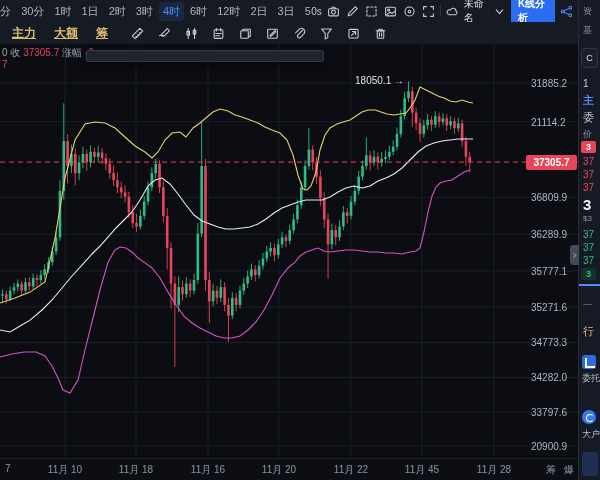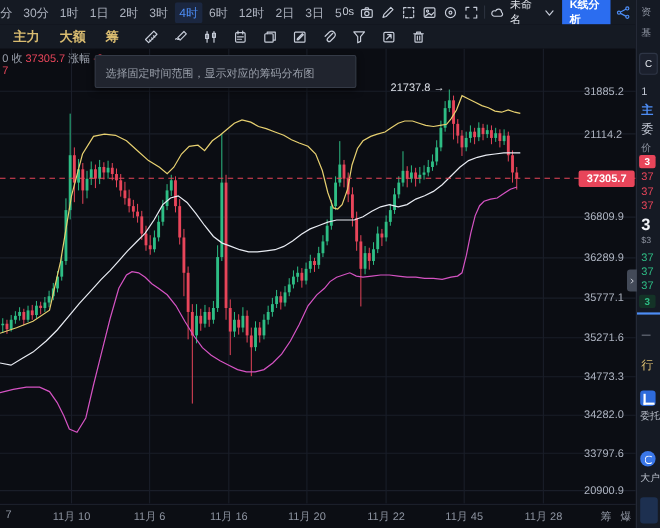--- a/index.html
+++ b/index.html
@@ -16,21 +16,21 @@
   .zs{font-size:10px;color:#c7ccd6;text-align:center;}
   .ic{width:13px;height:13px;display:inline-flex;}
   .ic svg{width:13px;height:13px;stroke:#c6ccd8;fill:none;stroke-width:1;stroke-linecap:round;stroke-linejoin:round;}
   .vsep{width:1px;height:12px;background:#2a303c;}
   .wsname{font-size:10px;color:#dfe3ea;}
   .kbtn{font-size:10px;color:#fff;background:#2b6df0;border-radius:3px;padding:3px 7px;font-weight:bold;}
   .shr svg{stroke:#4d8df5;}
   
   .row2{position:absolute;left:0;top:22px;width:578px;height:22px;background:#151a23;
         display:flex;align-items:center;border-bottom:1px solid #1e2430;}
-  .gold{font-size:12px;color:#d9bc70;margin:4px 9px;font-weight:bold;white-space:nowrap;}
+  .gold{font-size:12px;color:#d9bc70;margin:4px 9px;font-weight:bold;white-space:nowrap;text-decoration:underline;}
   .gold:first-child{margin-left:12px;}
   .t2i{display:flex;align-items:center;gap:14px;margin-left:14px;}
   
   .chart{position:absolute;left:0;top:44px;width:578px;height:414px;background:#0b0d13;}
   .chart svg{position:absolute;left:0;top:0;}
   .plabel{position:absolute;left:531px;font-size:10px;color:#aeb4c1;white-space:nowrap;}
   .cur{position:absolute;left:526px;width:51px;height:15px;background:#e8455a;color:#fff;
        font-size:10px;font-weight:bold;text-align:center;line-height:15px;border-radius:2px;}
   .peak{position:absolute;width:72px;text-align:right;font-size:10px;color:#dde1e8;white-space:nowrap;}
   .tip{position:absolute;left:86px;top:6px;width:218px;background:#20242e;border:1px solid #343a46;
@@ -500,43 +500,42 @@
         <line x1="0" x2="578" y1="118.1" y2="118.1" stroke="#e8455a" stroke-width="1" stroke-dasharray="5 4"></line>
       </svg>
     <div class="oh1">
       <span>0</span>
       <span>收</span>
       <span class="rd">37305.7</span>
       <span>涨幅</span>
       <span class="rd">-0</span>
     </div>
     <div class="oh2">7</div>
-    <div class="peak" id="peak" style="top: 31px; left: 332px;">21737.8 →</div>
+    <div class="peak" id="peak" style="top: 31px; left: 332px;">18050.1 →</div>
     <div id="plabels">
         <div class="plabel" style="top:34px">31885.2</div>
         <div class="plabel" style="top:73px">21114.2</div>
         <div class="plabel" style="top:148px">36809.9</div>
         <div class="plabel" style="top:185px">36289.9</div>
         <div class="plabel" style="top:222px">35777.1</div>
         <div class="plabel" style="top:258px">35271.6</div>
         <div class="plabel" style="top:293px">34773.3</div>
         <div class="plabel" style="top:328px">34282.0</div>
         <div class="plabel" style="top:363px">33797.6</div>
         <div class="plabel" style="top:397px">20900.9</div>
       </div>
     <div class="cur" id="curlabel" style="top: 111px;">37305.7</div>
     <div class="tip">
-      <div class="tipd">选择固定时间范围，显示对应的筹码分布图</div>
     </div>
   </div>
 
   <div class="xaxis" id="xaxis">
       <div class="xl lft" style="left:5px">7</div>
       <div class="xl" style="left:65px">11月 10</div>
-      <div class="xl" style="left:136px">11月 6</div>
+      <div class="xl" style="left:136px">11月 18</div>
       <div class="xl" style="left:208px">11月 16</div>
       <div class="xl" style="left:279px">11月 20</div>
       <div class="xl" style="left:351px">11月 22</div>
       <div class="xl" style="left:422px">11月 45</div>
       <div class="xl" style="left:494px">11月 28</div>
       <span class="chip" style="left:546px">筹</span>
       <span class="chip" style="left:564px">爆</span>
     </div>
 
   <div class="rp">

